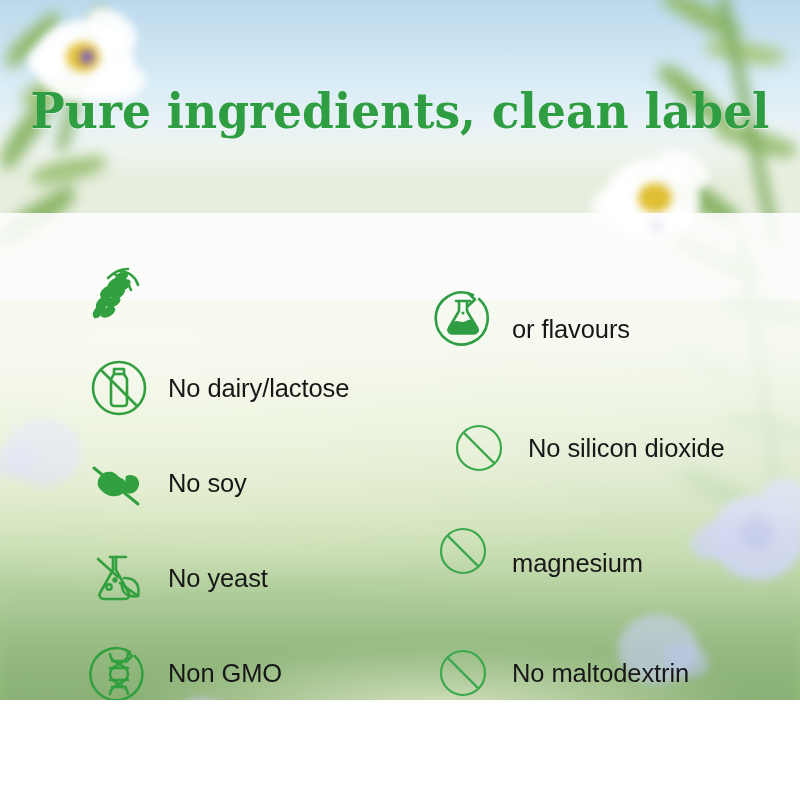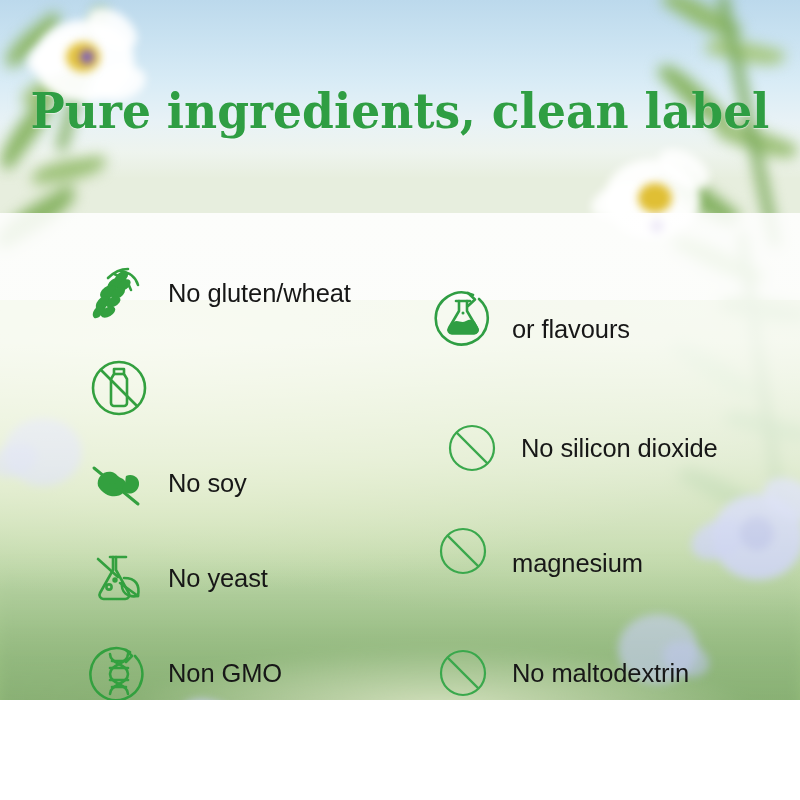--- a/index.html
+++ b/index.html
@@ -223,34 +223,34 @@
             <ellipse cx="20" cy="30" rx="9" ry="5.6" transform="rotate(-36 20 30)"></ellipse>
             <ellipse cx="30" cy="31" rx="8" ry="4.8" transform="rotate(-36 30 31)"></ellipse>
 
             <ellipse cx="25" cy="40" rx="8" ry="4.6" transform="rotate(-25 25 40)"></ellipse>
             <ellipse cx="14" cy="41" rx="8" ry="4.6" transform="rotate(-50 14 41)"></ellipse>
             <ellipse cx="20" cy="50" rx="8" ry="4.6" transform="rotate(-30 20 50)"></ellipse>
             <ellipse cx="10" cy="50" rx="7" ry="4.2" transform="rotate(-55 10 50)"></ellipse>
           </g>
         </svg>
       </span>
-      <span class="item-label">No gluten/wheat</span>
     </div>
 
     <div class="item" style="top:95px; left:0;">
       <span class="icon-wrap">
         <svg width="62" height="62" viewBox="0 0 62 62">
           <g fill="none" stroke="#33a03f" stroke-width="2.6">
             <circle cx="31" cy="31" r="26"></circle>
             <line x1="12.5" y1="12.5" x2="49.5" y2="49.5"></line>
             <path d="M26 12 h10 v5 l3 5 v24 a3 3 0 0 1 -3 3 h-10 a3 3 0 0 1 -3 -3 v-24 l3 -5 z" stroke-linejoin="round"></path>
             <line x1="26" y1="17" x2="36" y2="17"></line>
           </g>
         </svg>
       </span>
+      <span class="item-label">No dairy/lactose</span>
     </div>
 
     <div class="item" style="top:190px; left:0;">
       <span class="icon-wrap">
         <svg width="62" height="62" viewBox="0 0 62 62">
           <g>
             <path d="M10 34 C8 25 16 18 24 20 C28 21 30 25 33 26 C39 28 40 36 35 41 C29 47 16 45 10 34 Z" fill="#33a03f"></path>
             <path d="M38 24 C45 21 52 26 51 33 C50 40 42 44 37 40 C34 38 34 35 36 33 C38 31 37 27 38 24 Z" fill="#33a03f"></path>
             <line x1="6" y1="16" x2="50" y2="52" stroke="#33a03f" stroke-width="3" stroke-linecap="round"></line>
           </g>
@@ -307,21 +307,21 @@
             <path d="M24 15 h14"></path>
             <path d="M27 15 v10 L17 42 a3.5 3.5 0 0 0 3 5.4 h22 a3.5 3.5 0 0 0 3 -5.4 L35 25 V15" stroke-linejoin="round"></path>
           </g>
           <path d="M21.5 36 C26 33 29 38 34 35 C38 32.5 41 34 43 36 L46.6 42.6 A3.5 3.5 0 0 1 43.6 47.4 H19.4 A3.5 3.5 0 0 1 16.4 42.6 Z" fill="#2f9e43"></path>
           <circle cx="31" cy="27" r="1.5" fill="#2f9e43"></circle>
         </svg>
       </span>
       <span class="item-label"><br><span>or flavours</span></span>
     </div>
 
-    <div class="item" style="top:155px; left:9px;">
+    <div class="item" style="top:155px; left:16px;">
       <span class="icon-wrap">
         <svg width="62" height="62" viewBox="0 0 62 62">
           <g fill="none" stroke="#3aa84c" stroke-width="2.2">
             <circle cx="31" cy="31" r="22"></circle>
             <line x1="15.4" y1="15.4" x2="46.6" y2="46.6"></line>
           </g>
         </svg>
       </span>
       <span class="item-label">No silicon dioxide</span>
     </div>

